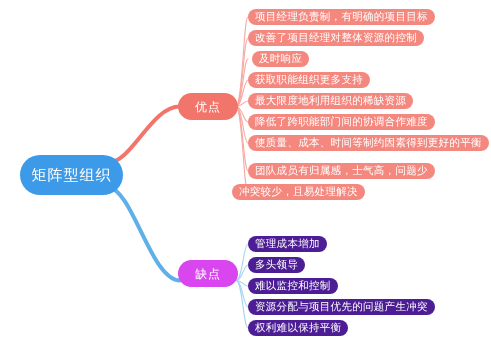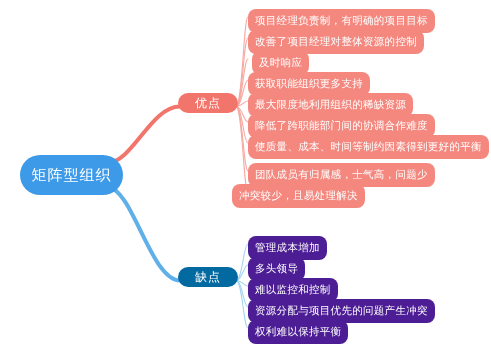--- a/index.html
+++ b/index.html
@@ -40,41 +40,41 @@
     top: 155px;
     width: 103px;
     height: 40px;
     border-radius: 20px;
     background: #3d9ae8;
     font-size: 15px;
     letter-spacing: 1px;
   }
   .branch-node {
     width: 60px;
-    height: 20px;
+    height: 27px;
     border-radius: 14px;
     font-size: 12px;
     letter-spacing: 1px;
     text-align: center;
   }
   .branch-pros {
     left: 178px;
     top: 93px;
     background: #f2756b;
   }
   .branch-cons {
     left: 178px;
-    top: 267px;
-    background: #0369a1;
+    top: 260px;
+    background: #d946ef;
   }
   .leaf-node {
     height: 16px;
     border-radius: 8px;
     font-size: 10.5px;
-    padding: 12px 7px;
+    padding: 4px 7px;
     justify-content: flex-start;
     letter-spacing: 0.3px;
   }
   .leaf-pros {
     background: #f4887f;
   }
   .leaf-cons {
     background: #4c1d95;
   }
 </style>

